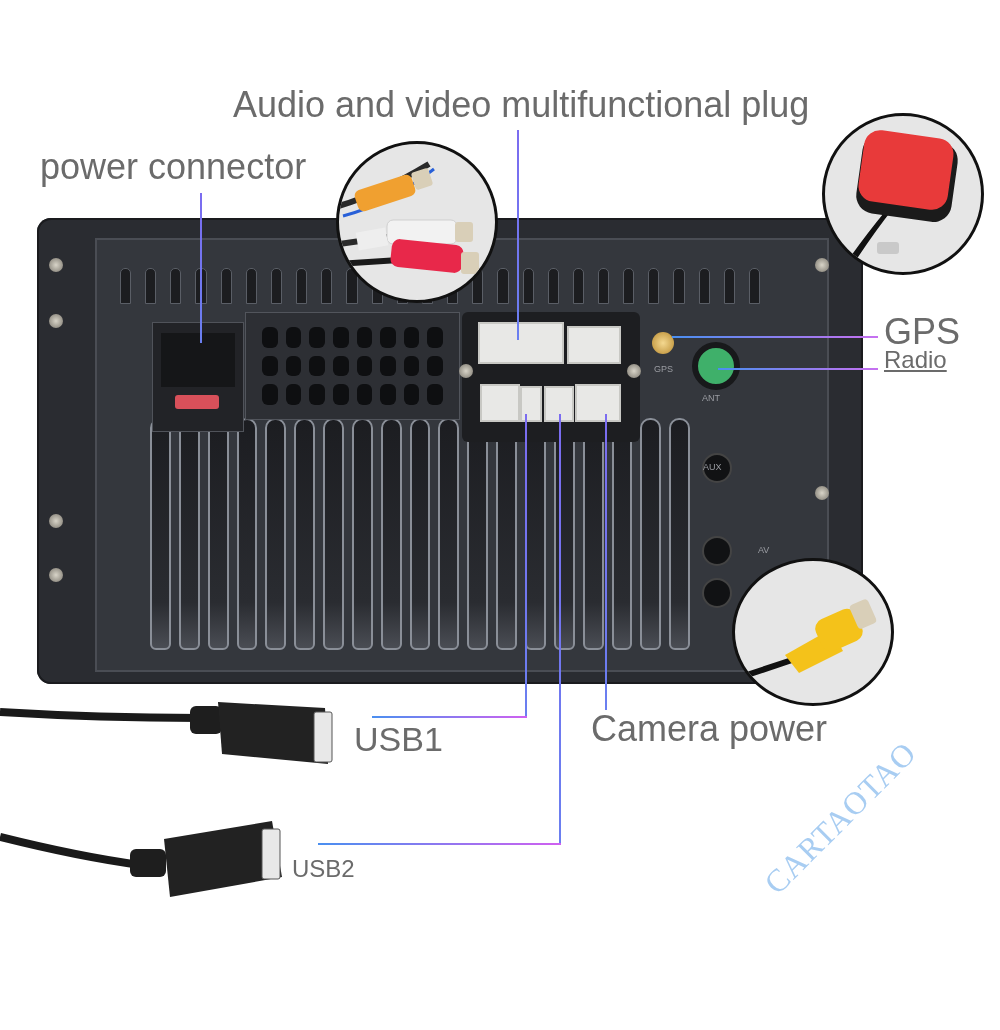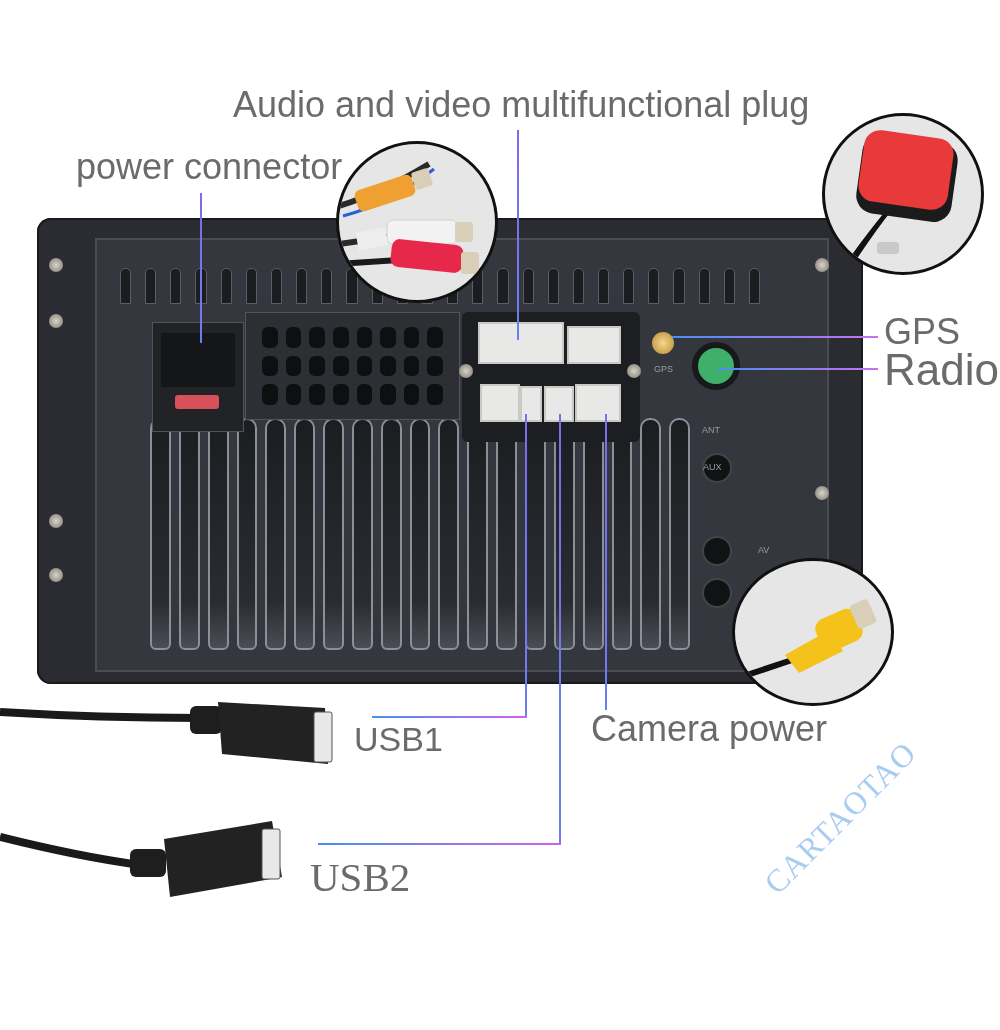--- a/index.html
+++ b/index.html
@@ -29,21 +29,21 @@
   .h{height:2px;}
   .h-lr{background:linear-gradient(90deg,#4a8ff0,#c770f0);}
   .h-rl{background:linear-gradient(90deg,#4a8ff0,#d060f0);}
   .usb{position:absolute;}
   .watermark{position:absolute;left:770px;top:870px;transform:rotate(-45deg);transform-origin:left center;color:#a8cdf2;font-family:"Liberation Serif",serif;font-size:32px;letter-spacing:1px;}
 </style>
 </head>
 <body>
 
 <div class="label" style="left:233px;top:87px;font-size:36px;">Audio and video multifunctional plug</div>
-<div class="label" style="left:40px;top:149px;font-size:36px;margin-left:36px;">power connector</div>
+<div class="label" style="left:40px;top:149px;font-size:36px;">power connector</div>
 
 <div class="device">
   <div class="device-inner"></div>
   <div class="screw" style="left:12px;top:40px;"></div>
   <div class="screw" style="left:12px;top:96px;"></div>
   <div class="screw" style="left:12px;top:296px;"></div>
   <div class="screw" style="left:12px;top:350px;"></div>
   <div class="screw" style="left:778px;top:40px;"></div>
   <div class="screw" style="left:778px;top:268px;"></div>
   <div class="screw" style="left:778px;top:350px;"></div>
@@ -138,21 +138,21 @@
 <div class="plug-white" style="left:480px;top:384px;width:36px;height:34px;"></div>
 <div class="plug-white" style="left:520px;top:386px;width:18px;height:32px;"></div>
 <div class="plug-white" style="left:544px;top:386px;width:26px;height:32px;"></div>
 <div class="plug-white" style="left:575px;top:384px;width:42px;height:34px;"></div>
 <div class="screw" style="left:459px;top:364px;"></div>
 <div class="screw" style="left:627px;top:364px;"></div>
 
 <div class="gps-jack"></div>
 <div class="small-txt" style="left:654px;top:364px;">GPS</div>
 <div class="ant-jack"></div>
-<div class="small-txt" style="left:702px;top:393px;margin-top:32px;">ANT</div>
+<div class="small-txt" style="left:702px;top:393px;">ANT</div>
 
 <div class="round-jack" style="left:702px;top:453px;"></div>
 <div class="small-txt" style="left:703px;top:462px;">AUX</div>
 <div class="round-jack" style="left:702px;top:536px;"></div>
 <div class="small-txt" style="left:738px;top:545px;margin-left:20px;">AV</div>
 <div class="round-jack" style="left:702px;top:578px;"></div>
 
 <div class="circle" style="left:336px;top:141px;width:156px;height:156px;">
   <svg width="156" height="156" viewBox="0 0 156 156">
     <path d="M0 62 Q40 50 90 20" stroke="#2a2a2a" stroke-width="6" fill="none"></path>
@@ -192,23 +192,23 @@
 <div class="line v" style="left:517px;top:130px;height:210px;"></div>
 <div class="line h h-lr" style="left:672px;top:336px;width:206px;"></div>
 <div class="line h h-lr" style="left:718px;top:368px;width:160px;"></div>
 <div class="line v" style="left:525px;top:414px;height:304px;"></div>
 <div class="line h h-rl" style="left:372px;top:716px;width:155px;"></div>
 <div class="line v" style="left:559px;top:414px;height:430px;"></div>
 <div class="line h h-rl" style="left:318px;top:843px;width:243px;"></div>
 <div class="line v" style="left:605px;top:414px;height:296px;"></div>
 
 <div class="label" style="left:884px;top:314px;font-size:36px;">GPS</div>
-<div class="label" style="left:884px;top:348px;font-size:44px;">Radio</div>
+<div class="label" style="left:884px;top:348px;font-size:24px;text-decoration:underline;">Radio</div>
 <div class="label" style="left:354px;top:722px;font-size:34px;">USB1</div>
-<div class="label" style="left:310px;top:857px;font-size:41px;font-family:Liberation Serif, serif;">USB2</div>
+<div class="label" style="left:292px;top:857px;font-size:24px;">USB2</div>
 <div class="label" style="left:591px;top:711px;font-size:36px;">Camera power</div>
 
 <svg class="usb" style="left:0;top:690px;" width="340" height="80" viewBox="0 0 340 80">
   <path d="M0 22 Q100 28 200 28" stroke="#1a1a1a" stroke-width="8" fill="none"></path>
   <rect x="190" y="16" width="32" height="28" rx="6" fill="#1e1e1e"></rect>
   <path d="M218 12 L325 18 L328 74 L222 64 Z" fill="#222"></path>
   <rect x="314" y="22" width="18" height="50" rx="2" fill="#e8e8e8" stroke="#555"></rect>
 </svg>
 <svg class="usb" style="left:0;top:815px;" width="290" height="90" viewBox="0 0 290 90">
   <path d="M0 22 Q80 42 140 50" stroke="#1a1a1a" stroke-width="8" fill="none"></path>

